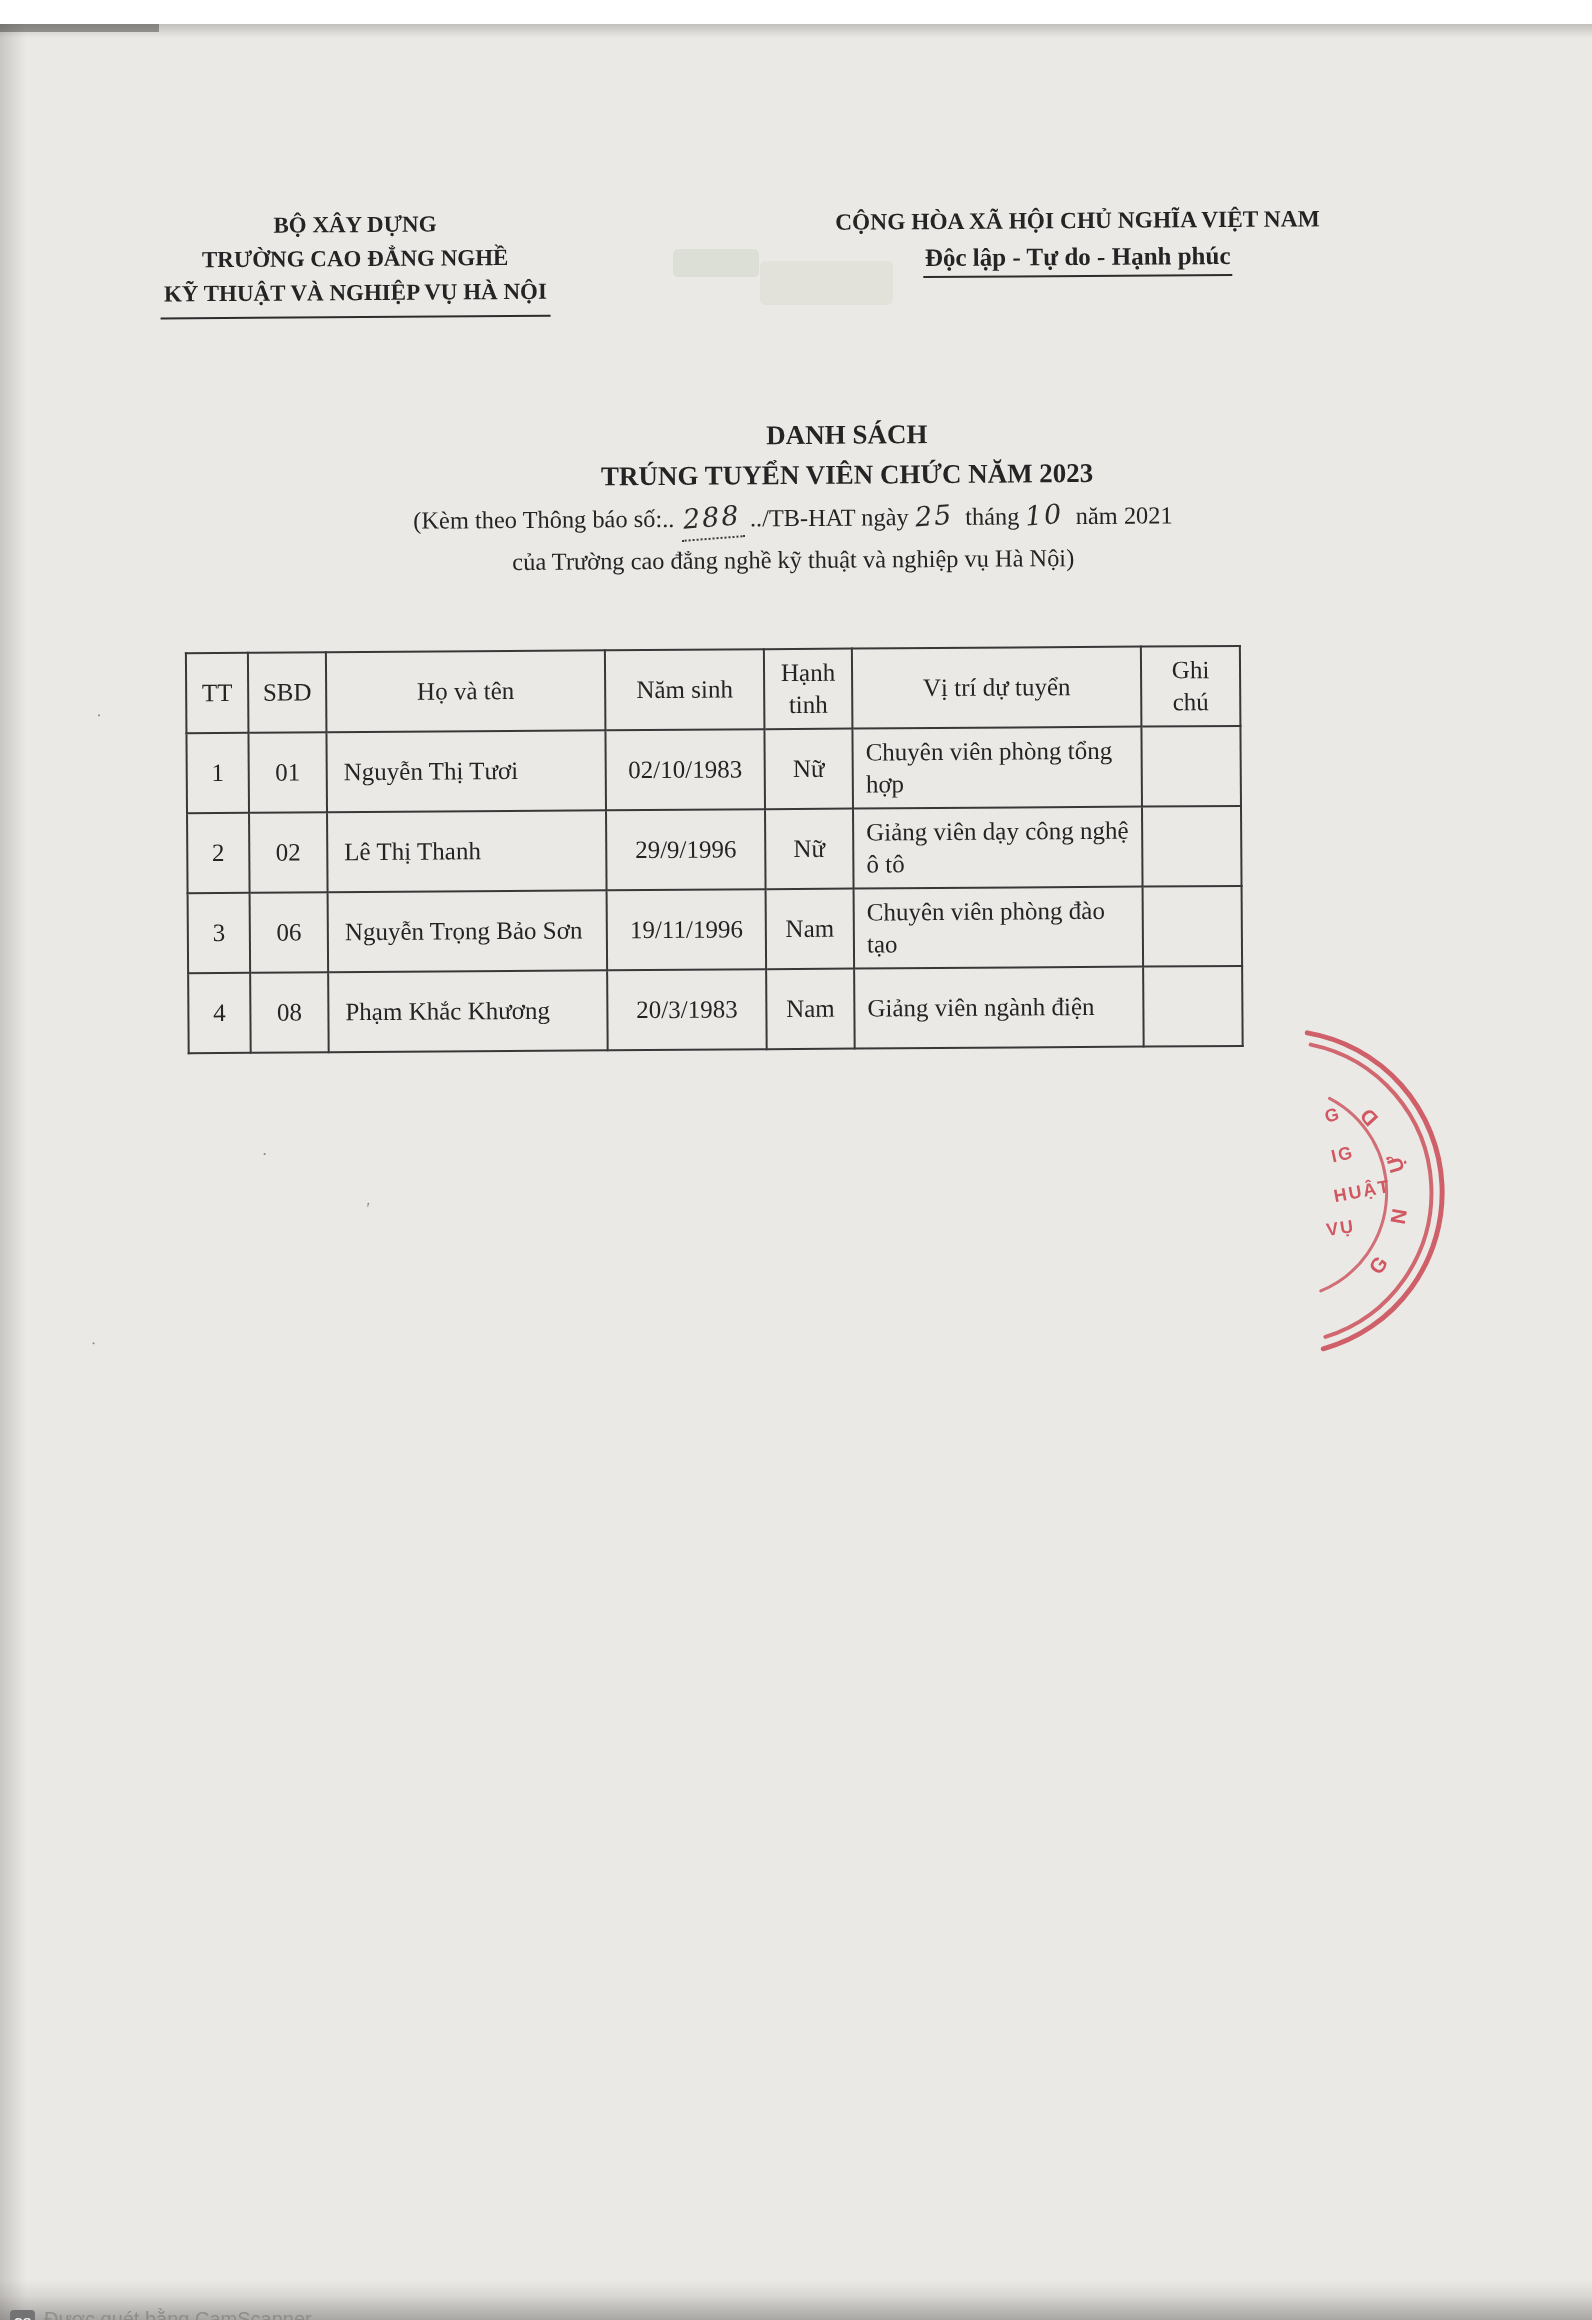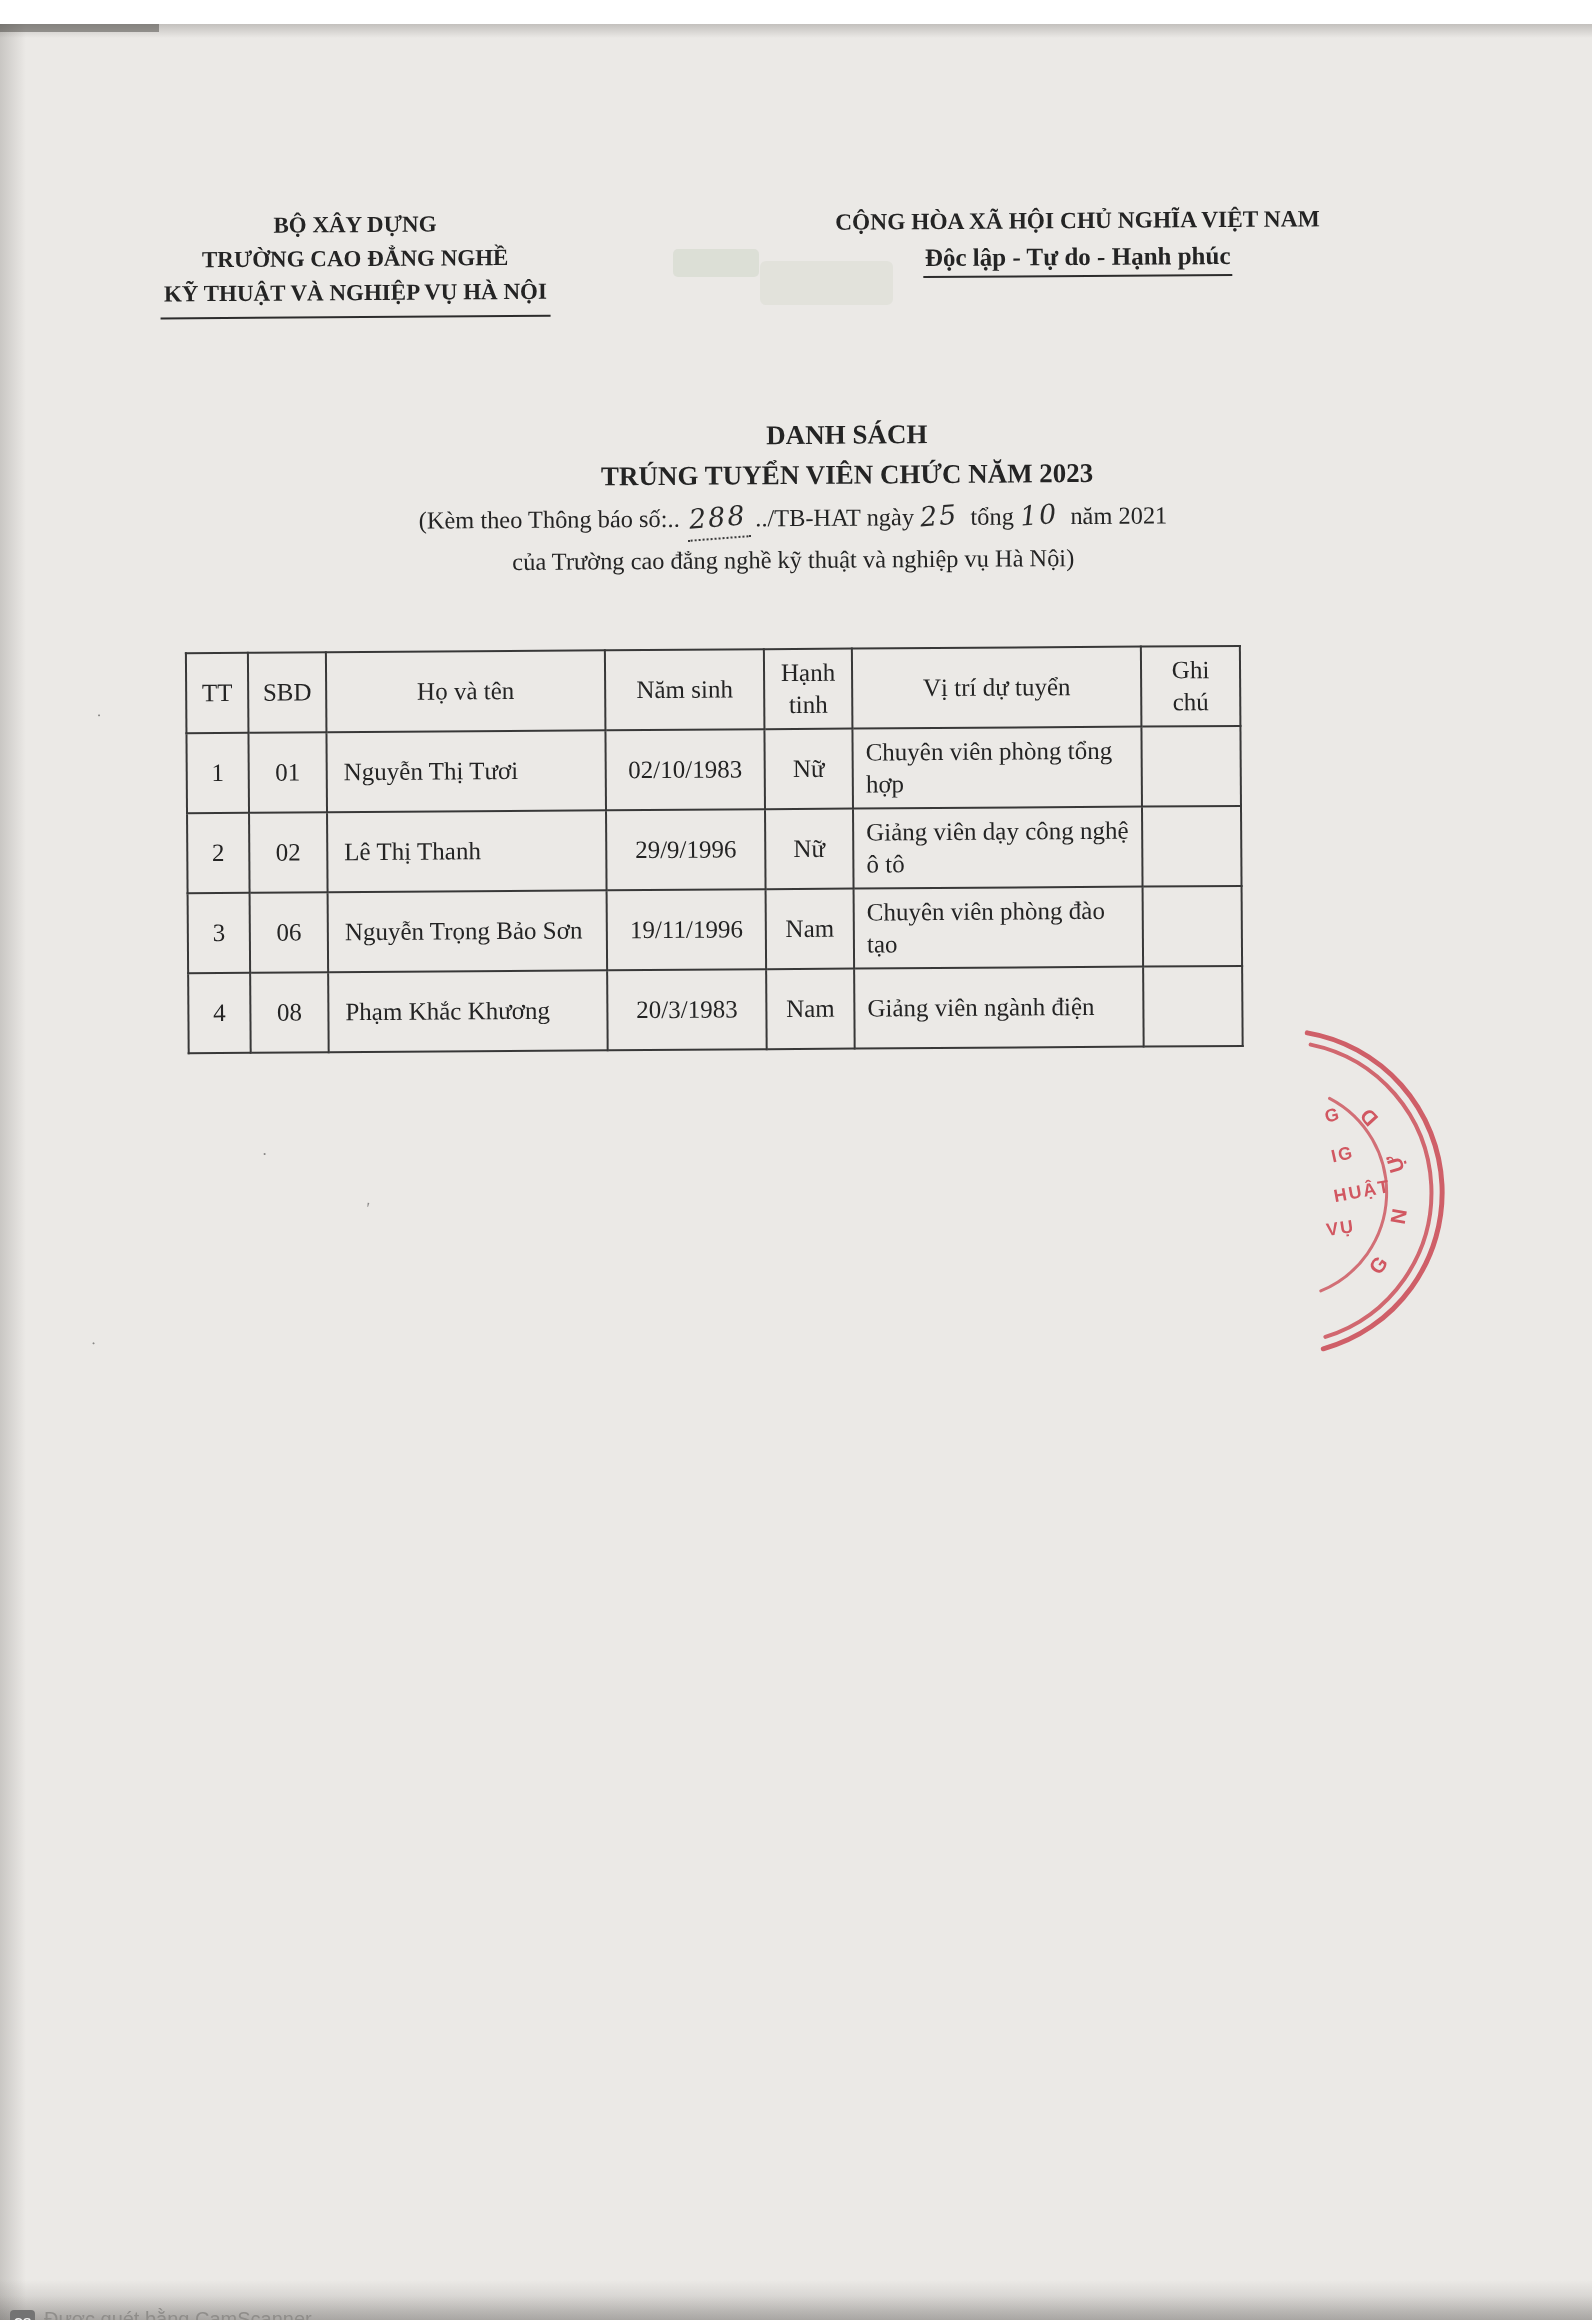--- a/index.html
+++ b/index.html
@@ -74,21 +74,21 @@
       <div><span class="l2u">Độc lập - Tự do - Hạnh phúc</span></div>
     </div>
 
     <div class="title-block">
       <div class="t1">DANH SÁCH</div>
       <div class="t2">TRÚNG TUYỂN VIÊN CHỨC NĂM 2023</div>
     </div>
 
     <div class="subtitle">
       <div><span>(Kèm theo Thông báo số:..</span><span class="hw dotted">288</span><span>../TB-HAT ngày</span><span class="hw">25</span>
-        <span>tổng</span><span class="hw">10</span>
+        <span>tháng</span><span class="hw">10</span>
         <span>năm 2021</span>
       </div>
       <div>của Trường cao đẳng nghề kỹ thuật và nghiệp vụ Hà Nội)</div>
     </div>
 
     <div class="tbl-wrap">
       <table>
         <colgroup>
           <col class="c1">
             <col class="c2">

